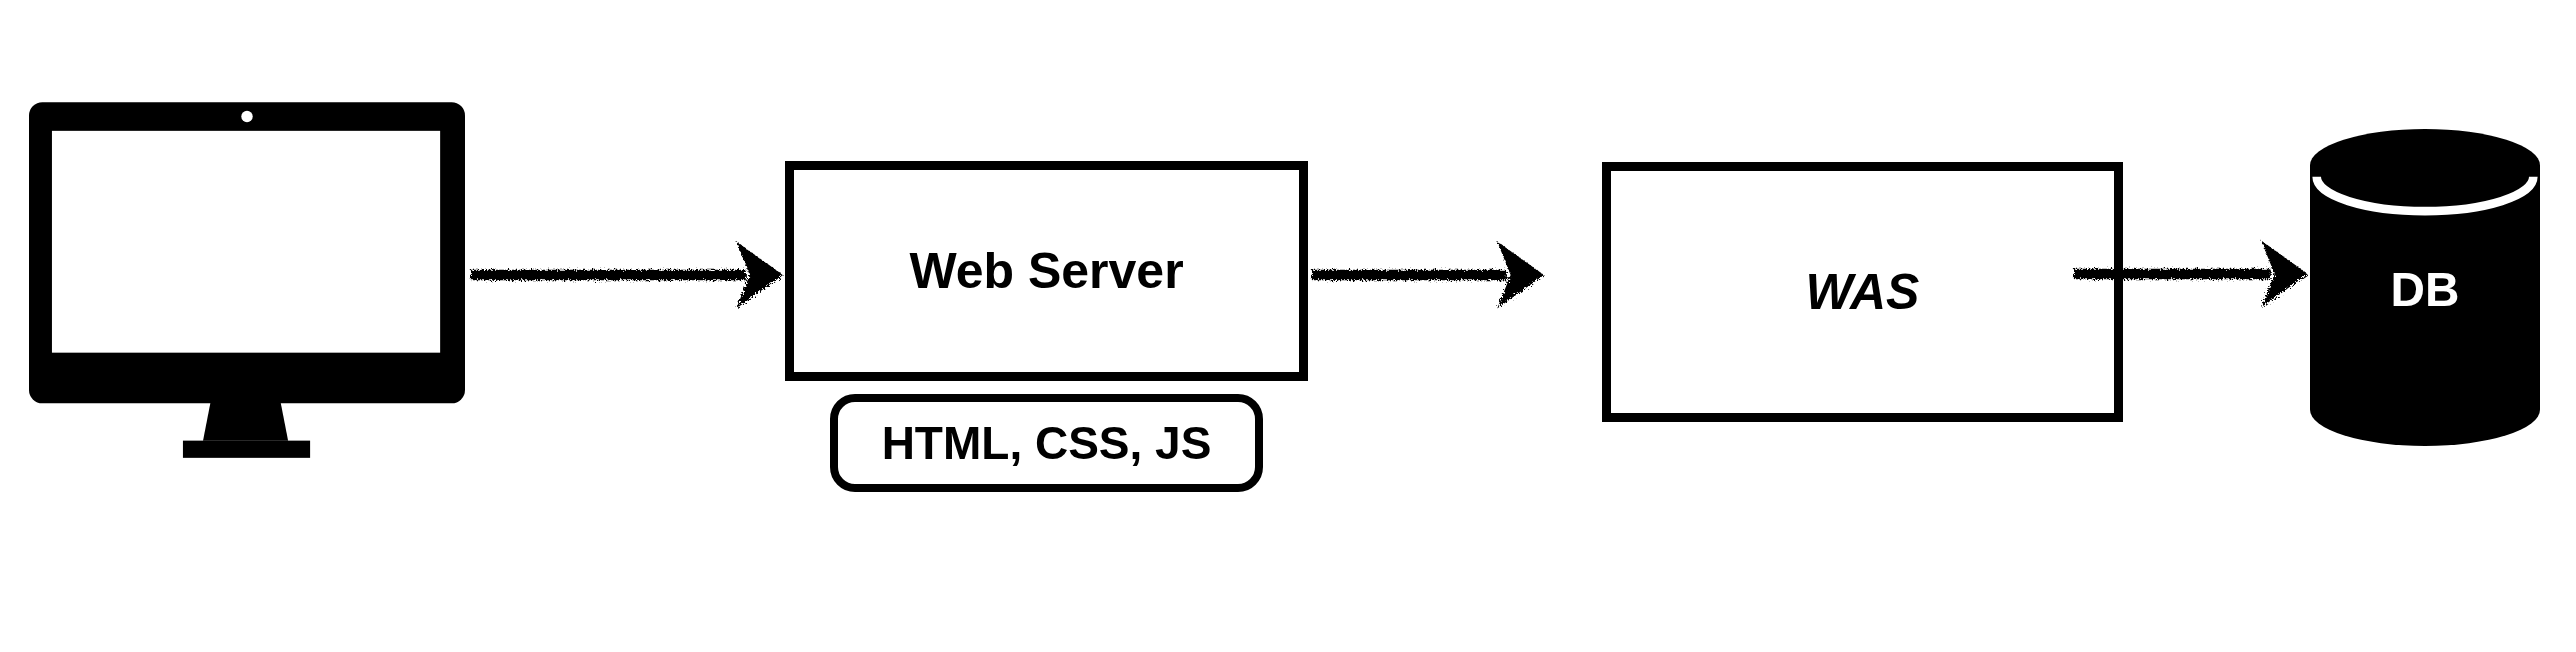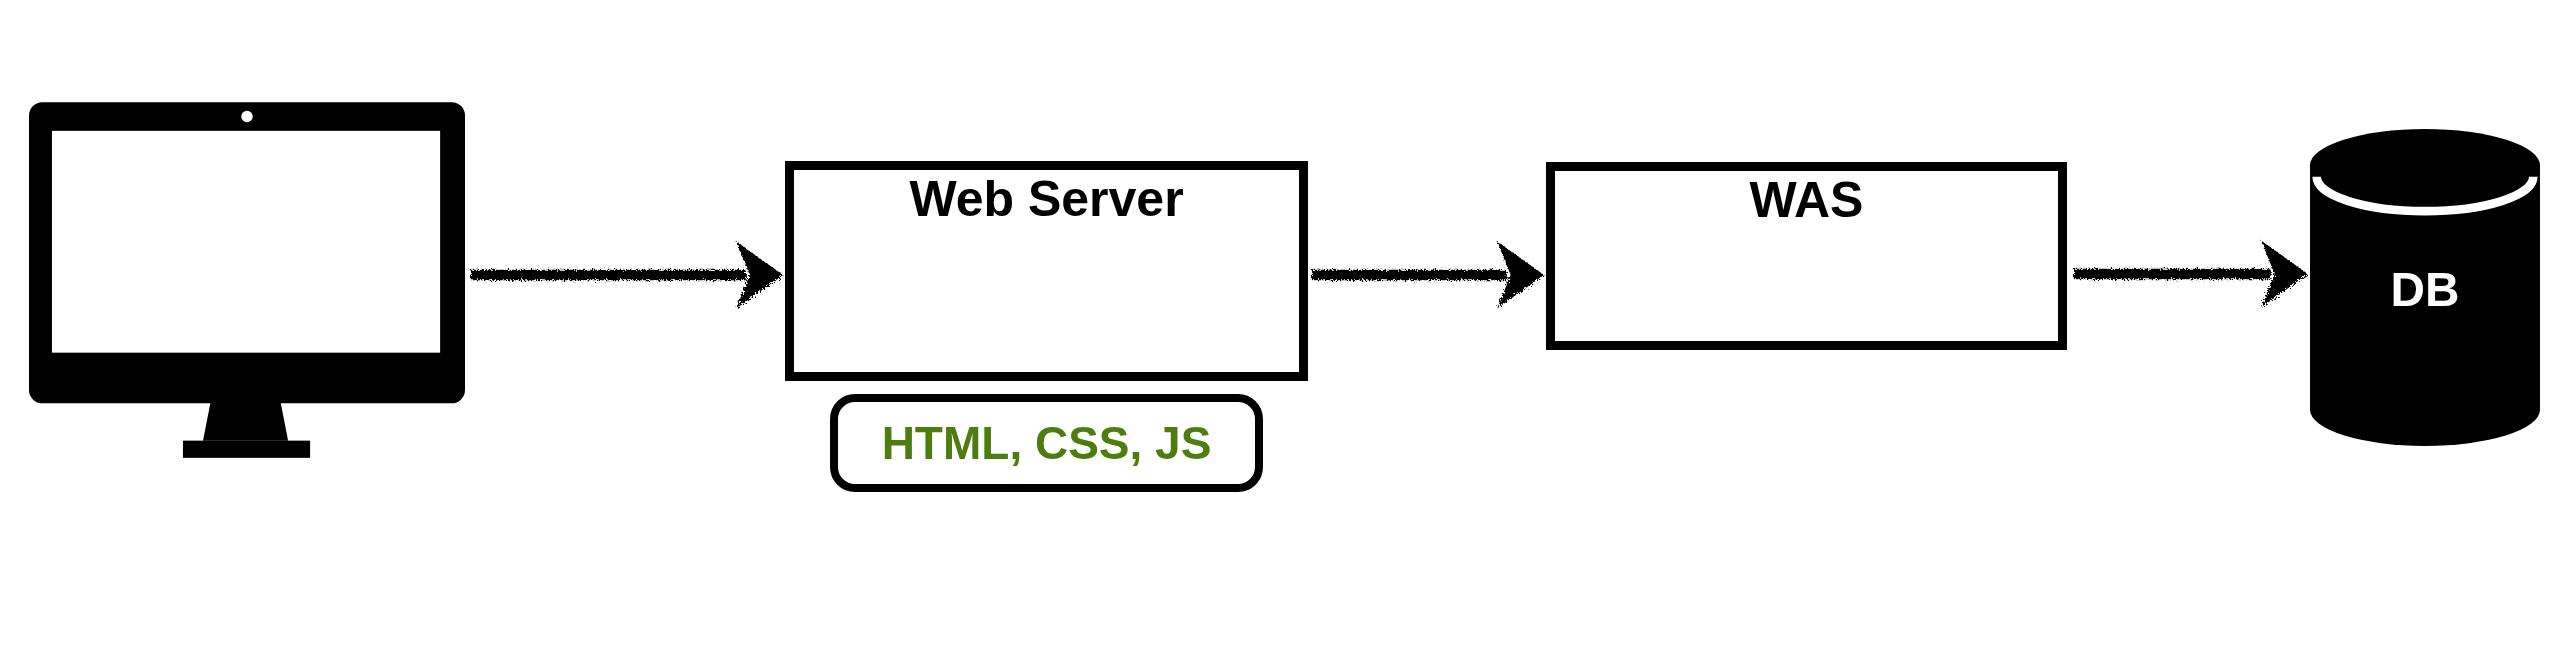--- a/index.html
+++ b/index.html
@@ -11,20 +11,21 @@
     font-family: "Liberation Sans", sans-serif;
     overflow: hidden;
   }
   .abs { position: absolute; }
   .node-box {
     position: absolute;
     box-sizing: border-box;
     border: 9.6px solid #000000;
     background: #ffffff;
     display: flex;
+    align-items: center;
     justify-content: center;
   }
   .node-label {
     font-weight: bold;
     font-size: 50px;
     color: #000000;
     letter-spacing: 0px;
     white-space: nowrap;
   }
   .tag-box {
@@ -33,21 +34,21 @@
     border: 8.6px solid #000000;
     border-radius: 25px;
     background: #ffffff;
     display: flex;
     align-items: center;
     justify-content: center;
   }
   .tag-label {
     font-weight: bold;
     font-size: 46px;
-    color: #4d7c0f;
+    color: #000000;
     white-space: nowrap;
   }
   .tag-label.small { font-size: 44px; }
   svg { display: block; }
   .defs-holder { position: absolute; width: 0; height: 0; overflow: hidden; }
 </style>
 </head>
 <body>
 
 <div class="stage">
@@ -84,21 +85,21 @@
     <span class="tag-label">HTML, CSS, JS</span>
   </div>
 
   <svg class="abs" style="left:1308px; top:232px;" width="238" height="86" viewBox="0 0 249 90">
     <g filter="url(#roughen)">
       <line x1="4" y1="45" x2="208" y2="45" stroke="#000000" stroke-width="11"></line>
       <path d="M198,10 L247,45 L198,80 L212,45 Z" fill="#000000"></path>
     </g>
   </svg>
 
-  <div class="node-box" style="left:1546px; top:162px; width:521px; height:188px;">
+  <div class="node-box" style="left:1602px; top:162px; width:521px; height:260px;font-style:italic;">
     <span class="node-label">WAS</span>
   </div>
 
 
   <svg class="abs" style="left:2070px; top:231px;" width="240" height="86" viewBox="0 0 251 90">
     <g filter="url(#roughen)">
       <line x1="4" y1="45" x2="210" y2="45" stroke="#000000" stroke-width="11"></line>
       <path d="M200,10 L249,45 L200,80 L214,45 Z" fill="#000000"></path>
     </g>
   </svg>

